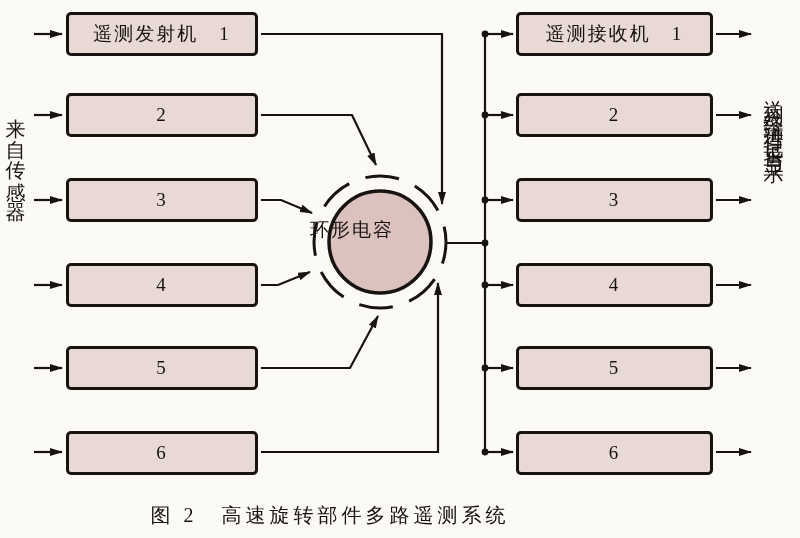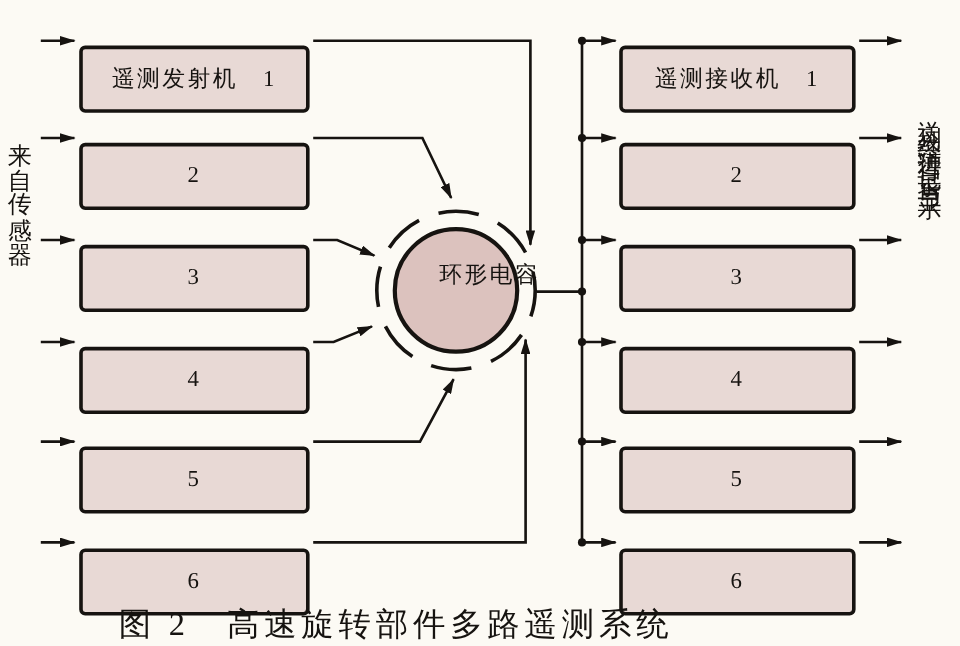--- a/index.html
+++ b/index.html
@@ -16,51 +16,50 @@
   }
   #wires { position: absolute; left: 0; top: 0; }
   .wire { stroke: var(--line-color, #161310); stroke-width: 2.2; fill: none; }
   .dot  { fill: var(--line-color, #161310); }
   #arrowhead path { fill: var(--line-color, #161310); }
   .coupler-inner { fill: var(--coupler-fill, #ddc3bf); stroke: var(--line-color, #161310); stroke-width: 3.5; }
   .coupler-ring  { fill: none; stroke: var(--line-color, #161310); stroke-width: 3; stroke-dasharray: 34 17.3; stroke-dashoffset: 12; }
 
   .box {
     position: absolute;
-    width: 192px; height: 56px;
+    width: 192px; height: 44px;
     background: var(--box-fill, #e8d9d5);
     border: 3px solid var(--line-color, #161310);
     border-radius: 5px;
     box-sizing: border-box;
     display: flex; align-items: center; justify-content: center;
     font-size: 19px; letter-spacing: 2px;
     color: var(--line-color, #161310);
-    margin-top: 26px;
   }
   .box.left  { left: 66px; }
   .box.right { left: 516px; width: 197px; }
   .row1 { top: 12px; }  .row2 { top: 93px; }  .row3 { top: 178px; }
   .row4 { top: 263px; } .row5 { top: 346px; } .row6 { top: 431px; }
 
   .vtext {
     position: absolute;
     writing-mode: vertical-rl; text-orientation: upright;
     font-size: 20px; color: var(--line-color, #161310);
   }
   #left-source-label  { left: 3px;  top: 103px; letter-spacing: 21px; }
   #right-destination-label { left: 761px; top: 84px; letter-spacing: 6.5px; }
 
   #coupler-label {
     position: absolute; left: 310px; top: 216px; width: 140px;
-    text-align: right; font-size: 19px; line-height: 27px;
+    text-align: left; font-size: 19px; line-height: 27px;
     letter-spacing: 2px; color: var(--line-color, #161310);
   }
   #figure-caption {
     position: absolute; left: 0; top: 502px; width: 660px;
-    text-align: center; font-size: 27px; letter-spacing: 4px;
+    text-align: center; font-size: 20px; letter-spacing: 4px;
     color: var(--line-color, #161310);
   }
 </style>
 </head>
 <body>
 
 <div id="stage">
 
   <svg id="wires" width="800" height="538" viewBox="0 0 800 538">
     <defs>

